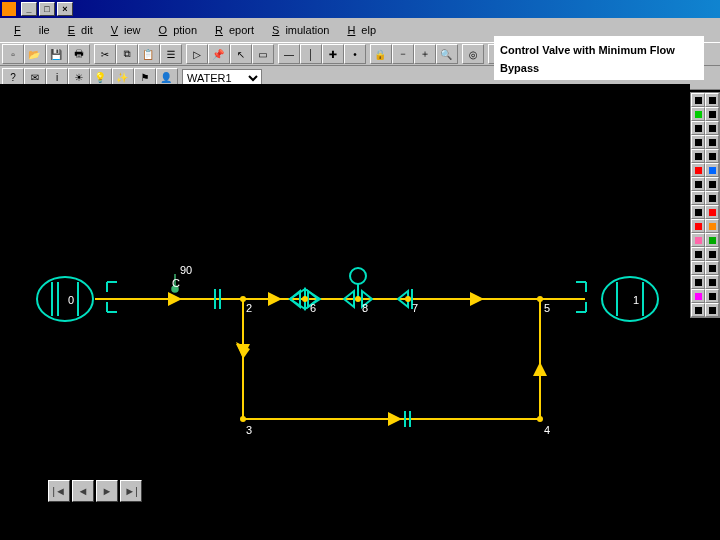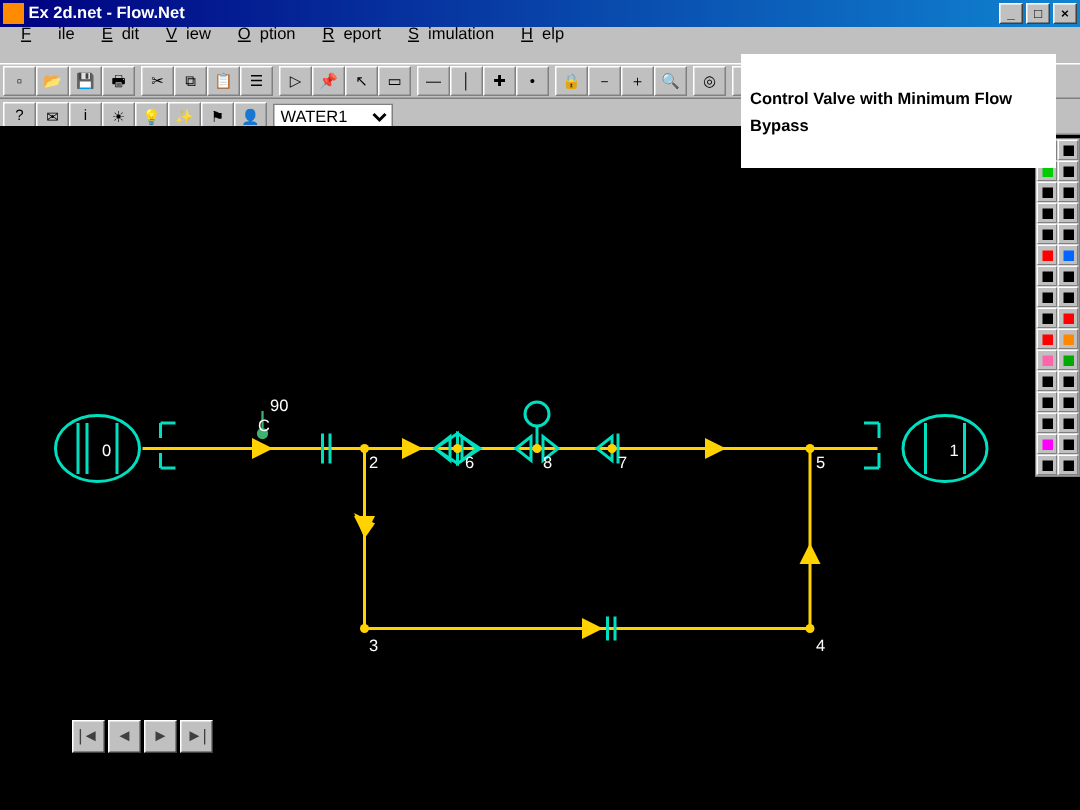--- a/index.html
+++ b/index.html
@@ -1,44 +1,43 @@
 <!DOCTYPE html>
 <html><head>
 <meta charset="utf-8">
 <style>
 *{margin:0;padding:0;box-sizing:border-box;font-family:"MS Sans Serif",Tahoma,sans-serif;font-size:11px}
 body{width:720px;height:540px;background:#000;overflow:hidden;position:relative}
 .titlebar{height:18px;background:linear-gradient(90deg,#000080,#1084d0);display:flex;align-items:center;padding:0 2px;color:#fff}
 .titlebar .icon{width:14px;height:14px;background:#ff8c00;margin-right:3px}
 .titlebar .title{flex:1;font-weight:700}
 .titlebar .winbtn{width:16px;height:14px;background:#c0c0c0;border:1px solid #fff;border-right-color:#404040;border-bottom-color:#404040;margin-left:2px;color:#000;display:flex;align-items:center;justify-content:center;font-size:9px;font-weight:700}
-.menubar{height:18px;background:#c0c0c0;display:flex;align-items:flex-end;padding:12px 2px}
+.menubar{height:18px;background:#c0c0c0;display:flex;align-items:center;padding:12px 2px}
 .menubar span{padding:1px 6px;cursor:default}
 .u{text-decoration:underline}
 .toolbar{height:24px;background:#c0c0c0;display:flex;align-items:center;padding:1px 2px;border-top:1px solid #fff;border-bottom:1px solid #808080}
 .tb-btn{width:22px;height:20px;background:#c0c0c0;border:1px solid #fff;border-right-color:#808080;border-bottom-color:#808080;margin:0 0;display:flex;align-items:center;justify-content:center;cursor:pointer}
 .tb-sep{width:4px}
 .toolbar2{height:24px;background:#c0c0c0;display:flex;align-items:center;padding:1px 2px;border-bottom:1px solid #808080}
 select.combo{height:18px;background:#fff;border:1px solid #808080;font-size:11px;margin-left:4px}
-.label-box{position:absolute;top:36px;right:16px;width:210px;background:#fff;color:#000;font:700 15px Arial;padding:20px 6px;line-height:1.2;z-index:5}
+.label-box{position:absolute;top:36px;right:16px;width:210px;background:#fff;color:#000;font:700 15px Arial;padding:4px 6px;line-height:1.2;z-index:5}
 .canvas{position:absolute;top:84px;left:0;width:690px;height:420px;background:#000}
 .palette{position:absolute;top:92px;right:0;width:30px;background:#c0c0c0;border:1px solid #808080;display:flex;flex-direction:column}
 .pal-btn{width:14px;height:14px;background:#c0c0c0;border:1px solid #fff;border-right-color:#808080;border-bottom-color:#808080;display:flex;align-items:center;justify-content:center;font-size:9px}
 .pal-row{display:flex}
 .navbtns{position:absolute;left:48px;bottom:38px;display:flex;gap:2px}
 .navbtn{width:22px;height:22px;background:#c0c0c0;border:1px solid #fff;border-right-color:#404040;border-bottom-color:#404040;display:flex;align-items:center;justify-content:center;color:#404040;font-size:11px}
 
 svg{display:block}
 </style>
 </head>
 <body>
 
 <div class="titlebar">
   <div class="icon"></div>
-  <div class="title">Ex 2d.net - Flow.Net</div>
   <div class="winbtn">_</div>
   <div class="winbtn">□</div>
   <div class="winbtn">×</div>
 </div>
 
 <div class="menubar">
   <span><span class="u">F</span><span></span>ile</span>
   <span><span class="u">E</span>dit</span>
   <span><span class="u">V</span>iew</span>
   <span><span class="u">O</span>ption</span>

